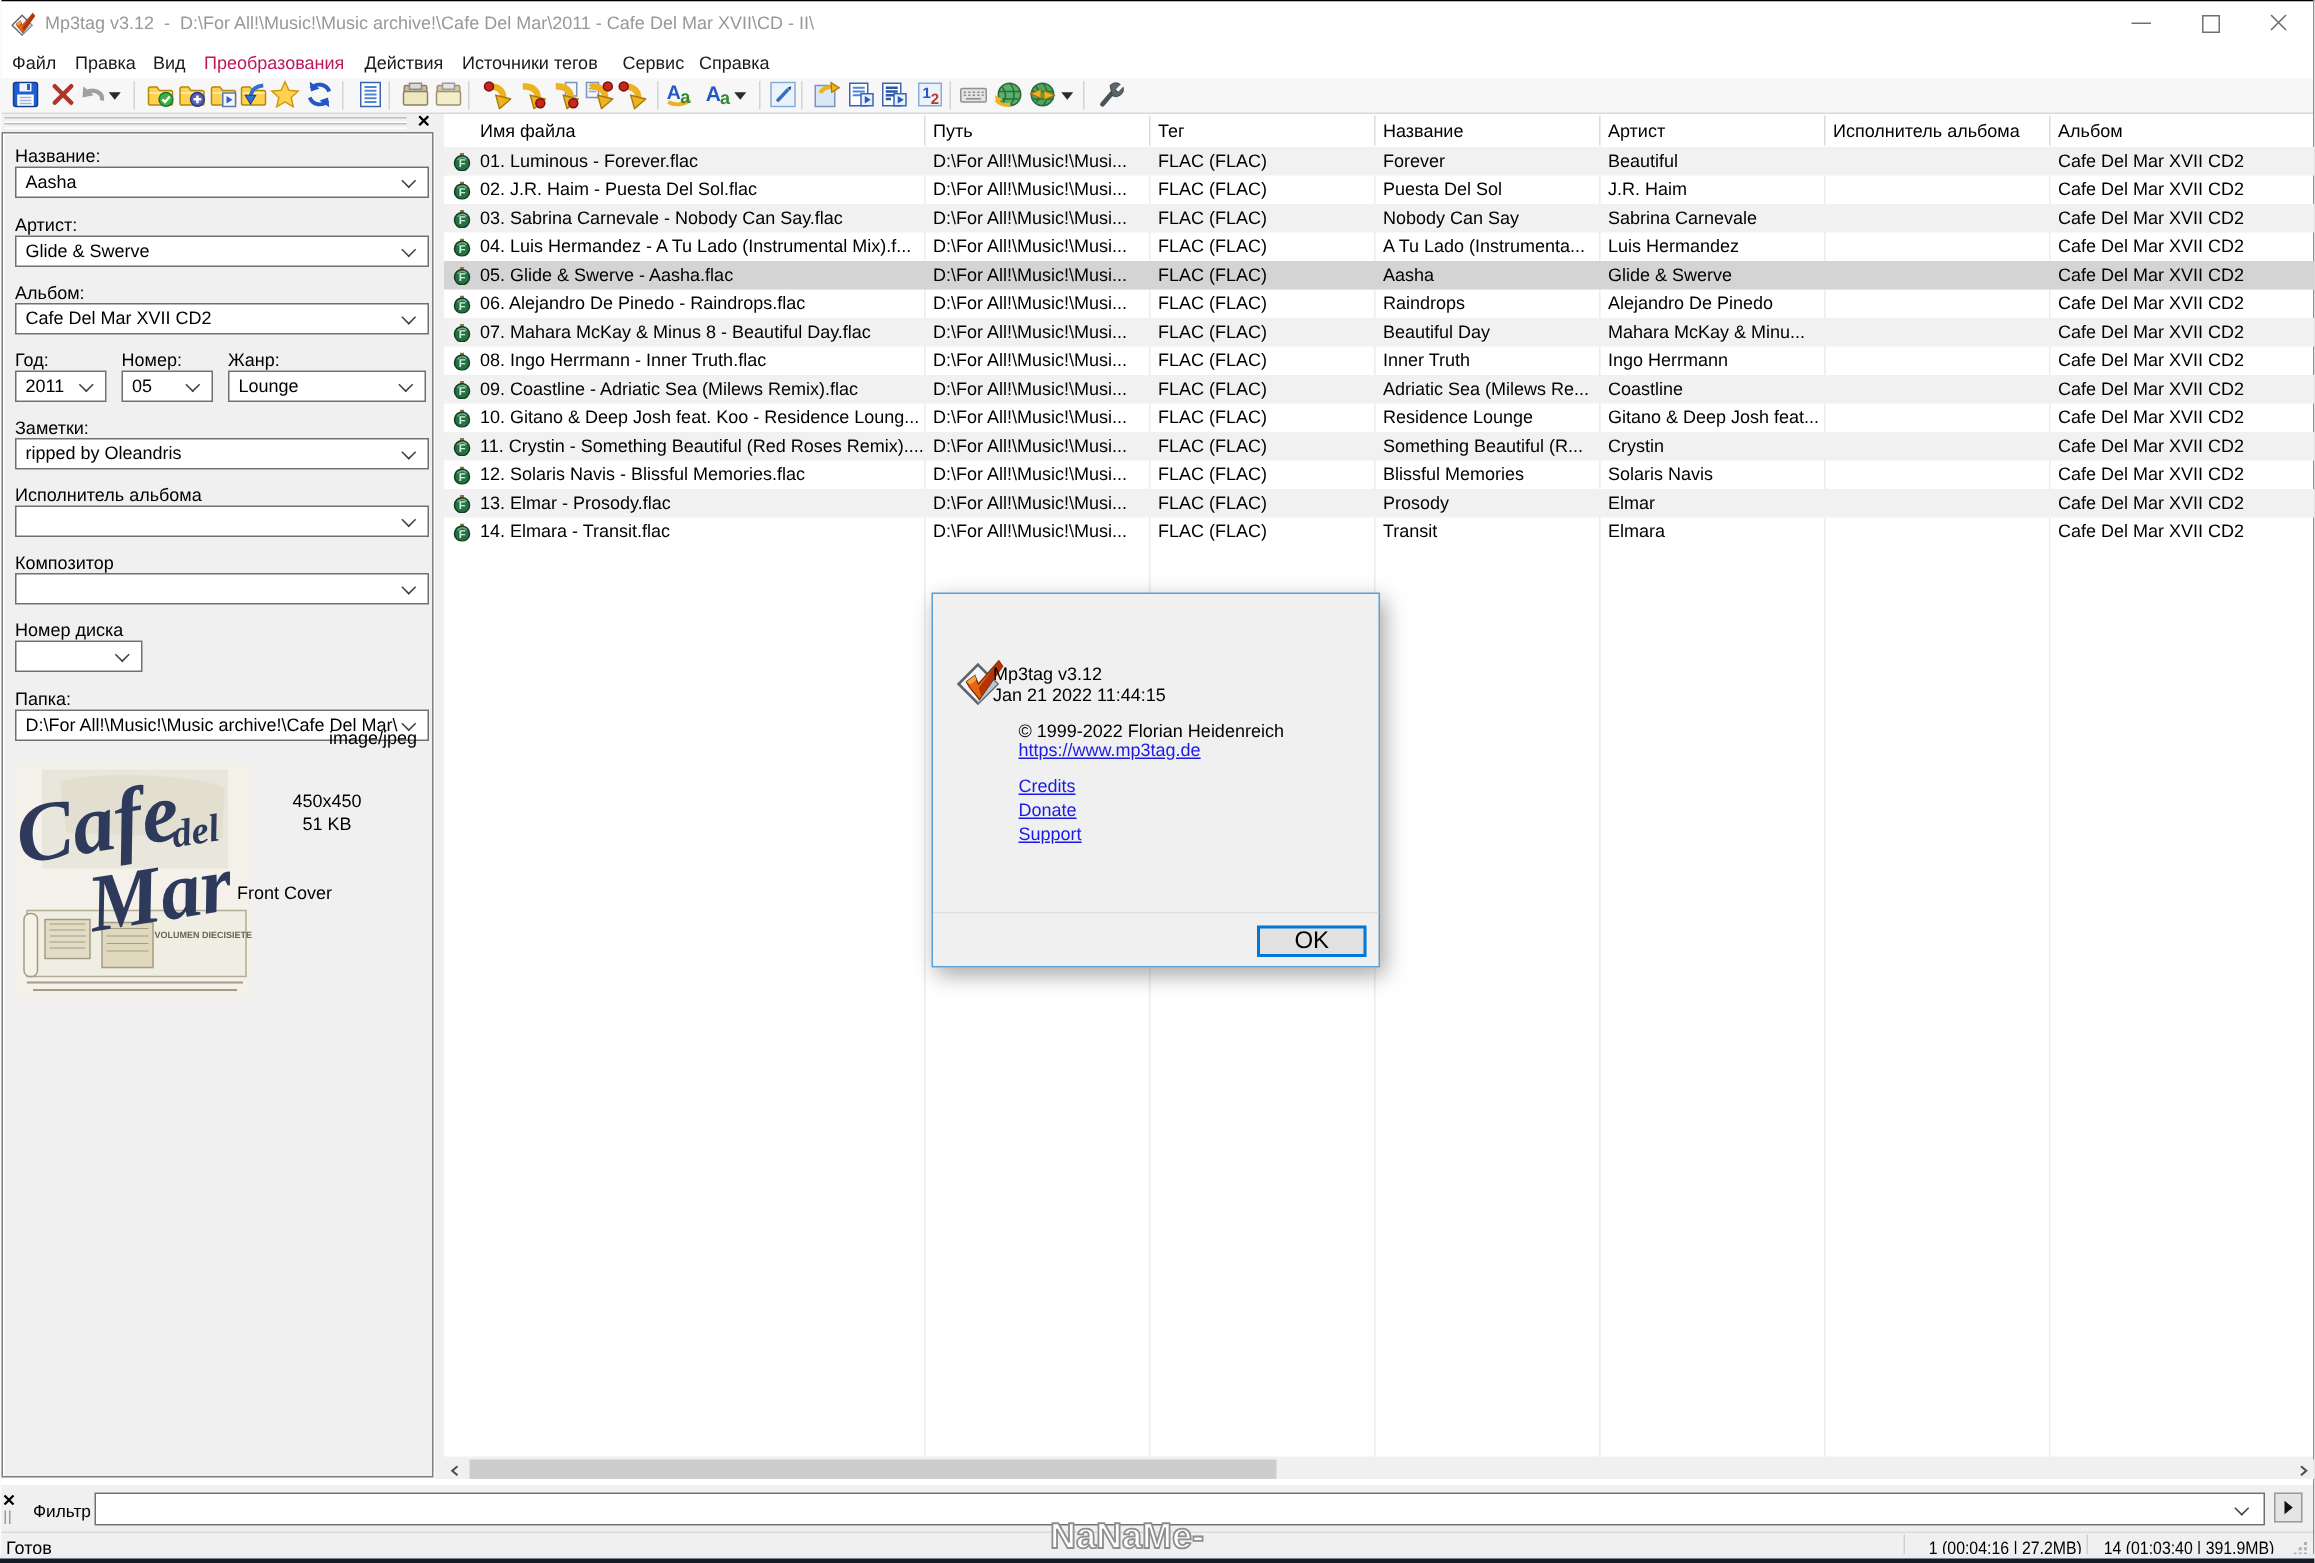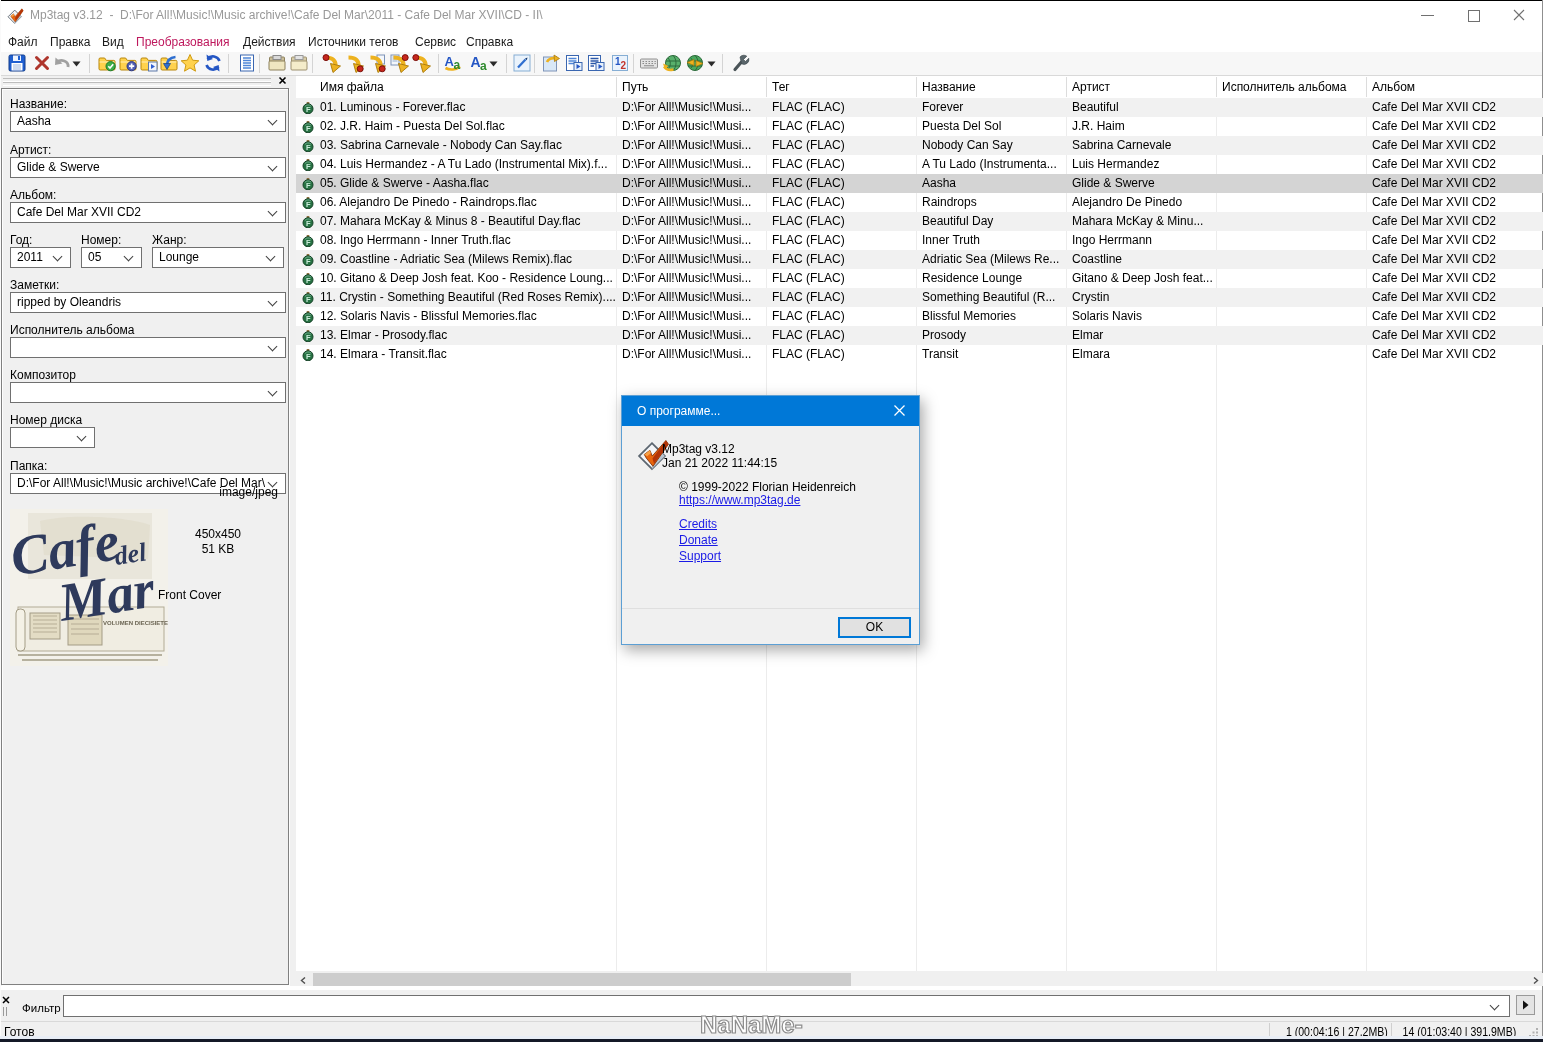--- a/index.html
+++ b/index.html
@@ -559,33 +559,27 @@
       <rect x="7" y="8" width="2" height="2"></rect>
       <rect x="3.5" y="4.5" width="2" height="2"></rect>
       <rect x="3.5" y="8" width="2" height="2"></rect>
       <rect x="0" y="8" width="2" height="2"></rect>
     </g>
   </svg>
 <div class="abs" style="left:700px;top:1011px;width:145px;text-align:left;font-size:24px;font-weight:bold;letter-spacing:0px;color:#fff;-webkit-text-stroke:1.2px #8e8e8e;z-index:60">NaNaMe-Club</div>
 <div class="abs" style="left:0;top:1036px;width:1543px;height:3px;background:#e9eef6;z-index:70"></div>
 <div class="abs" style="left:0;top:1039px;width:1543px;height:3px;background:#141927;z-index:71"></div>
 <div class="abs" style="left:621px;top:395px;width:299px;height:250px;background:#f0f0f0;border:1px solid #5c9fd4;box-shadow:3px 5px 14px rgba(0,0,0,0.35);box-sizing:border-box;z-index:50">
-    <div style="position:absolute;left:0;top:0;width:100%;height:30px;background:#0078d7">
-      <div style="position:absolute;left:15px;top:0;font-size:12px;line-height:30px;color:#fff">О программе...</div>
-      <svg style="position:absolute;right:14px;top:9px" width="11" height="11" viewBox="0 0 11 11">
-        <path d="M0.5 0.5 L10.5 10.5 M10.5 0.5 L0.5 10.5" stroke="#fff" stroke-width="1.3"></path>
-      </svg>
-    </div>
     <svg style="position:absolute;left:15px;top:43px" width="33" height="33" viewBox="0 0 32 32">
       <path d="M14.5 4 L27 16.5 L14.5 29 L2 16.5 Z" fill="#f4f5f7" stroke="#5c6670" stroke-width="1.7"></path>
       <path d="M14.5 29 L27 16.5 L21 10.5 L14.5 22 Z" fill="#b9c6d2"></path>
       <path d="M7 15 L12.5 11 L14.8 16.5 L28 1.5 L30.5 5 L15.5 26.5 L9 18.5 Z" fill="#e8650d" stroke="#7a2c05" stroke-width="0.8"></path>
       <path d="M28 1.5 L30.5 5 L16.5 24 L15 19 Z" fill="#b33408"></path>
       <path d="M7 15 L12.5 11 L13.5 13.8 L9.8 16.8 Z" fill="#f7a045"></path>
     </svg>
     <div class="t12" style="position:absolute;left:40px;top:46px">Mp3tag v3.12<br>Jan 21 2022 11:44:15</div>
     <div class="t12" style="position:absolute;left:57px;top:84px">© 1999-2022 Florian Heidenreich</div>
     <div class="link" style="position:absolute;left:57px;top:97px">https://www.mp3tag.de</div>
     <div class="link" style="position:absolute;left:57px;top:121px">Credits</div>
     <div class="link" style="position:absolute;left:57px;top:137px">Donate</div>
     <div class="link" style="position:absolute;left:57px;top:153px">Support</div>
     <div style="position:absolute;left:0;top:212px;width:100%;height:1px;background:#dfdfdf"></div>
-    <div style="position:absolute;left:216px;top:221px;width:73px;height:21px;background:#e1e1e1;border:2px solid #0078d7;box-sizing:border-box;text-align:center;font-size:12px;line-height:17px">OK</div>
+    <div style="position:absolute;left:216px;top:221px;width:73px;height:21px;background:#e1e1e1;border:2px solid #0078d7;box-sizing:border-box;text-align:center;font-size:16px;line-height:17px">OK</div>
   </div>
 </body></html>

